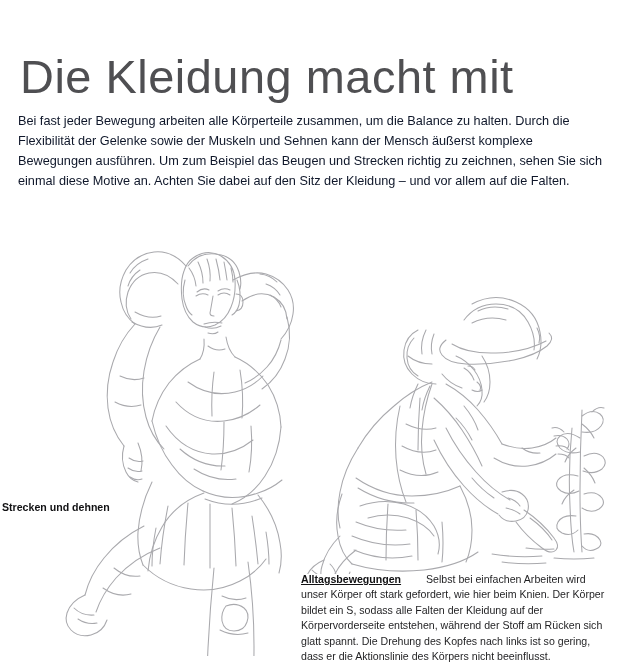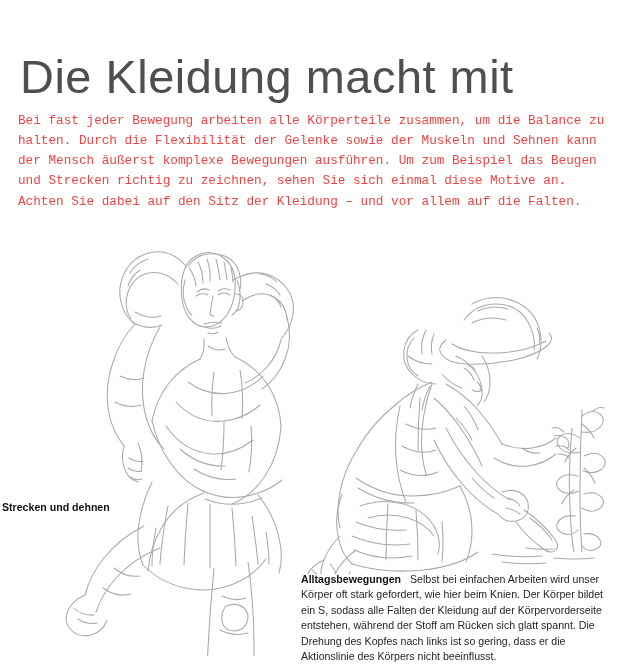--- a/index.html
+++ b/index.html
@@ -39,24 +39,24 @@
     transform: scaleX(1.02);
     transform-origin: left center;
   }
 
   
   .intro {
     position: absolute;
     left: 18px;
     top: 98px;
     width: 590px;
-    font-family: Liberation Mono, monospace;
+    font-family: Liberation Sans, sans-serif;
     font-size: 12.7px;
     line-height: 20.2px;
-    color: #ef4444;
+    color: #0f172a;
     text-align: left;
   }
 
   
   .illus {
     position: absolute;
     overflow: visible;
   }
   .illus svg { display: block; }
 
@@ -104,21 +104,22 @@
   .caption-head {
     font-weight: 700;
     color: #111113;
   }
   #caption-left .caption-head {
     display: block;
     margin-bottom: 0px;
   }
   #caption-right .caption-head {
     display: inline;
-    margin-right: 6px;
+    margin-right: 22px;
+    text-decoration: underline;
   }
   .caption-body { display: inline; }
   #caption-left .caption-body { display: block; }
 </style>
 </head>
 <body>
 
 <div class="page">
 
   <h1 class="page-title">Die Kleidung macht mit</h1>

